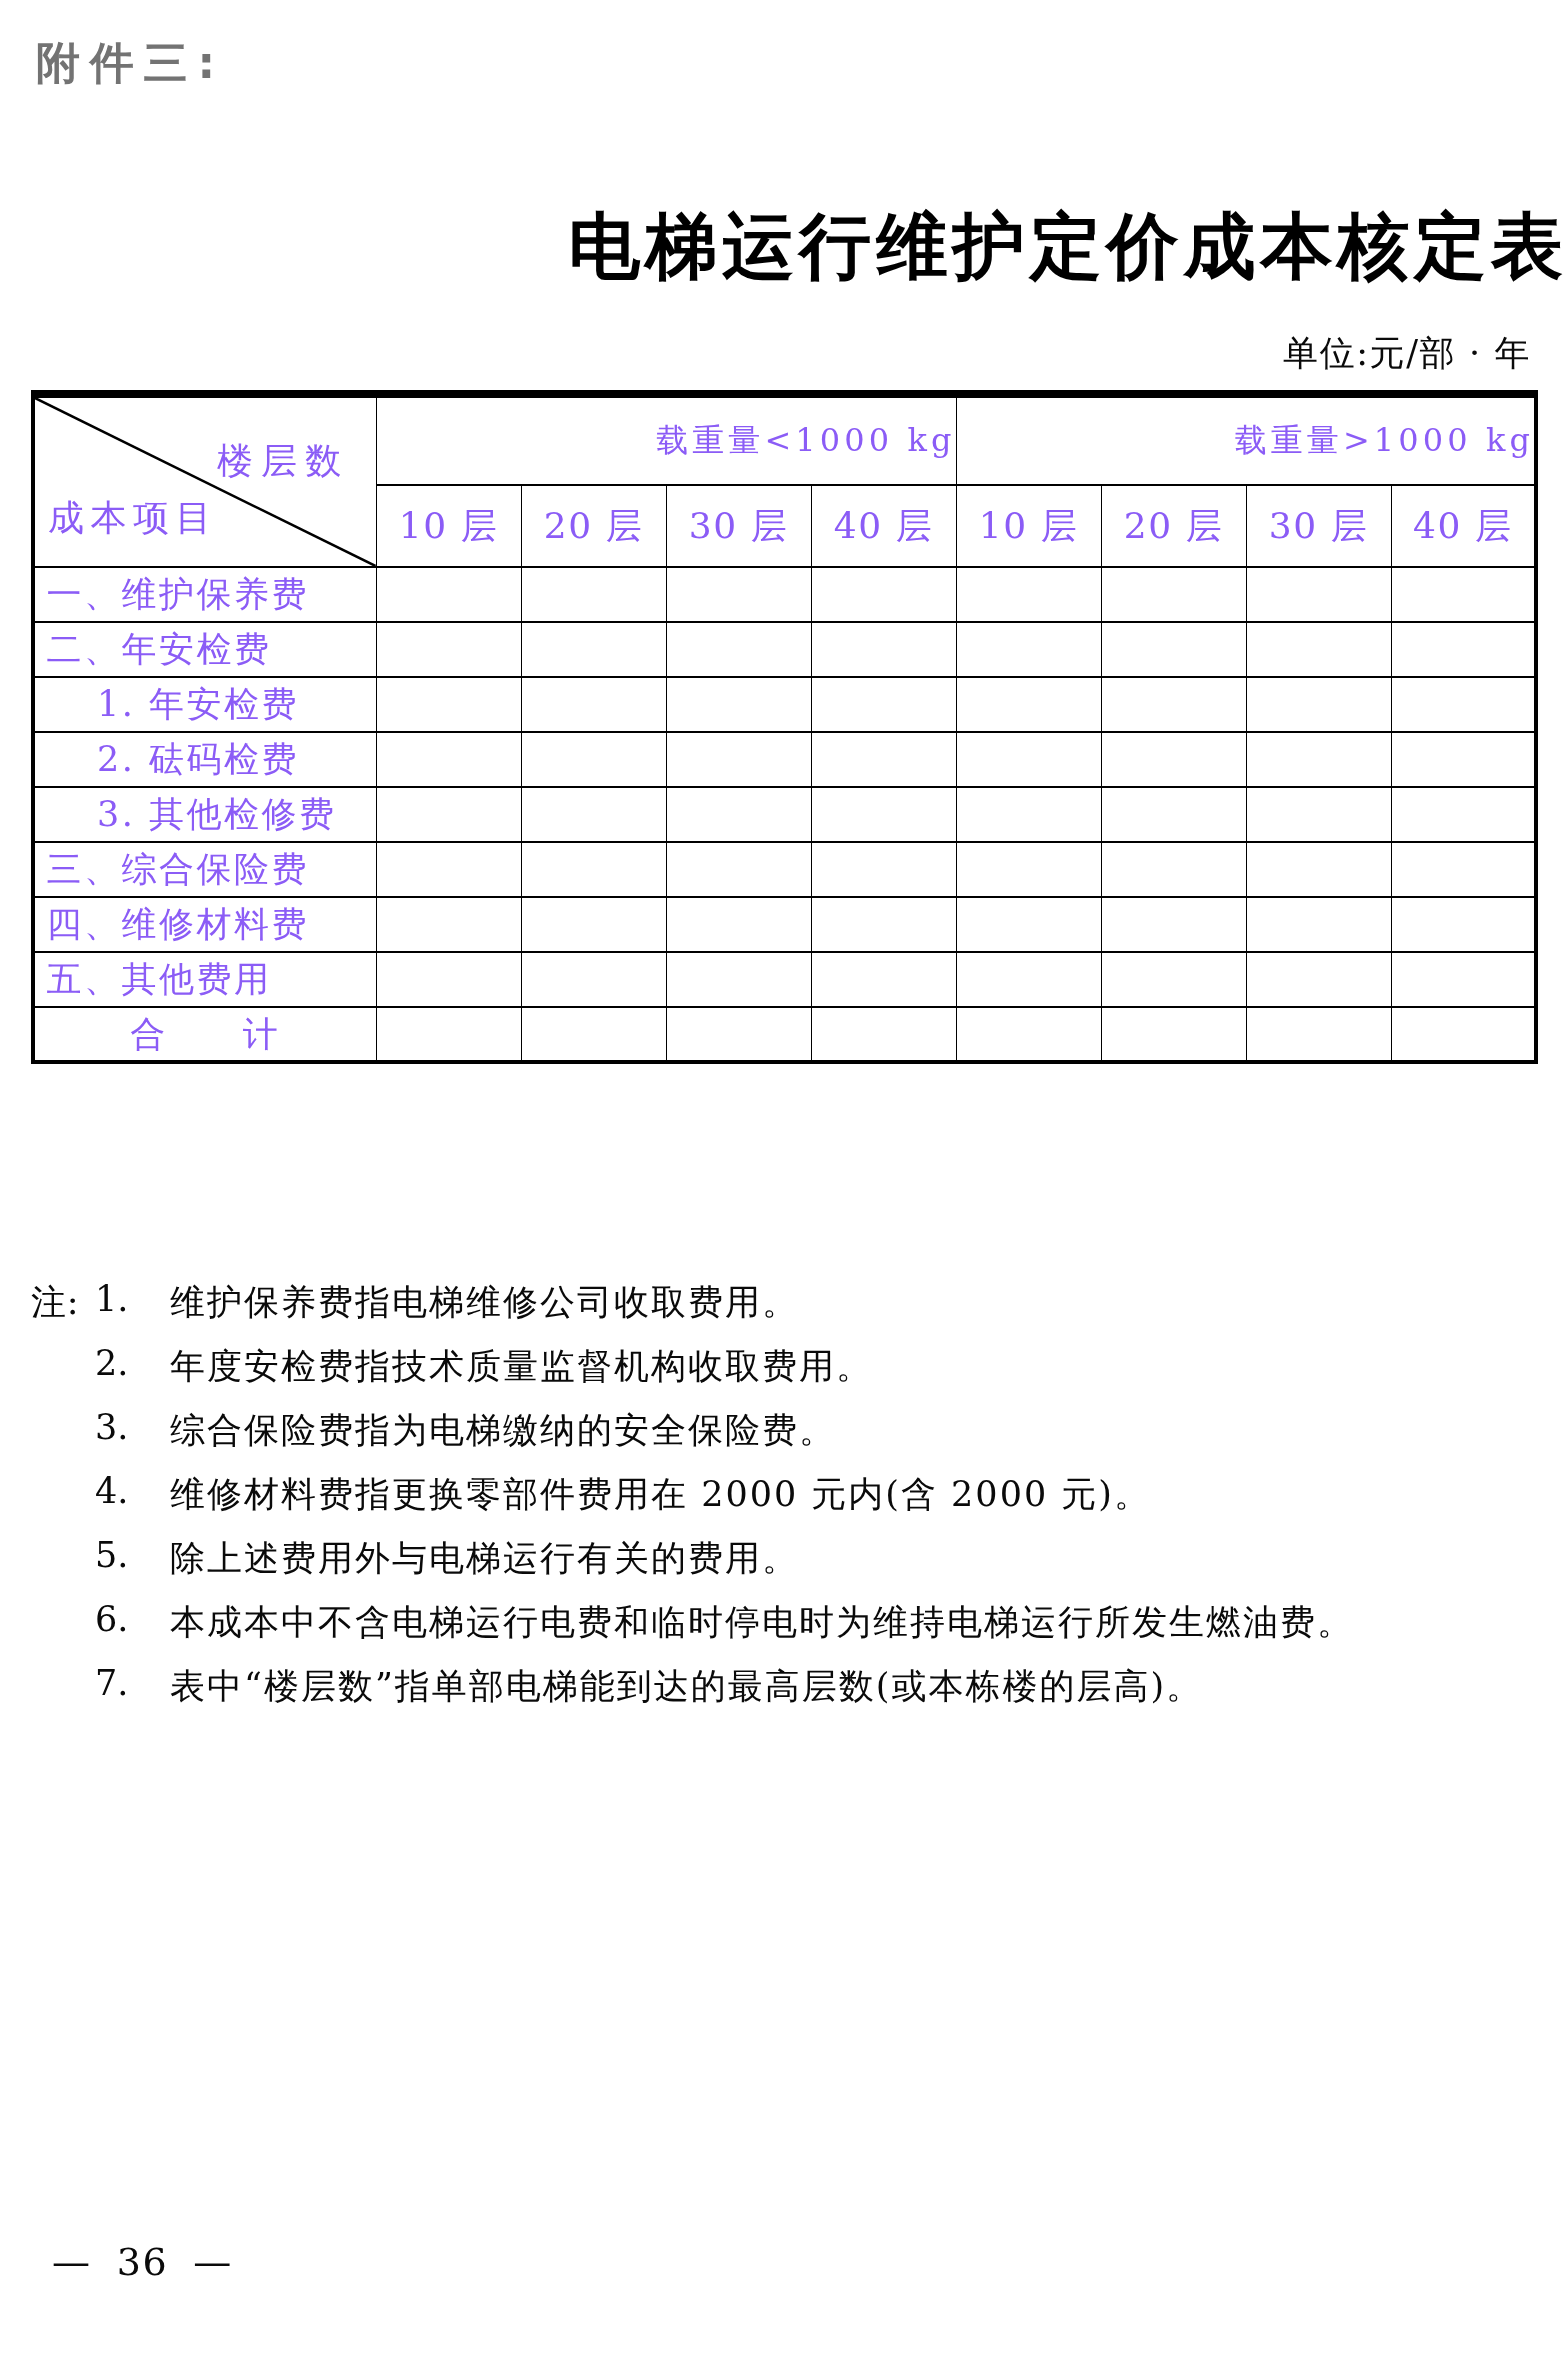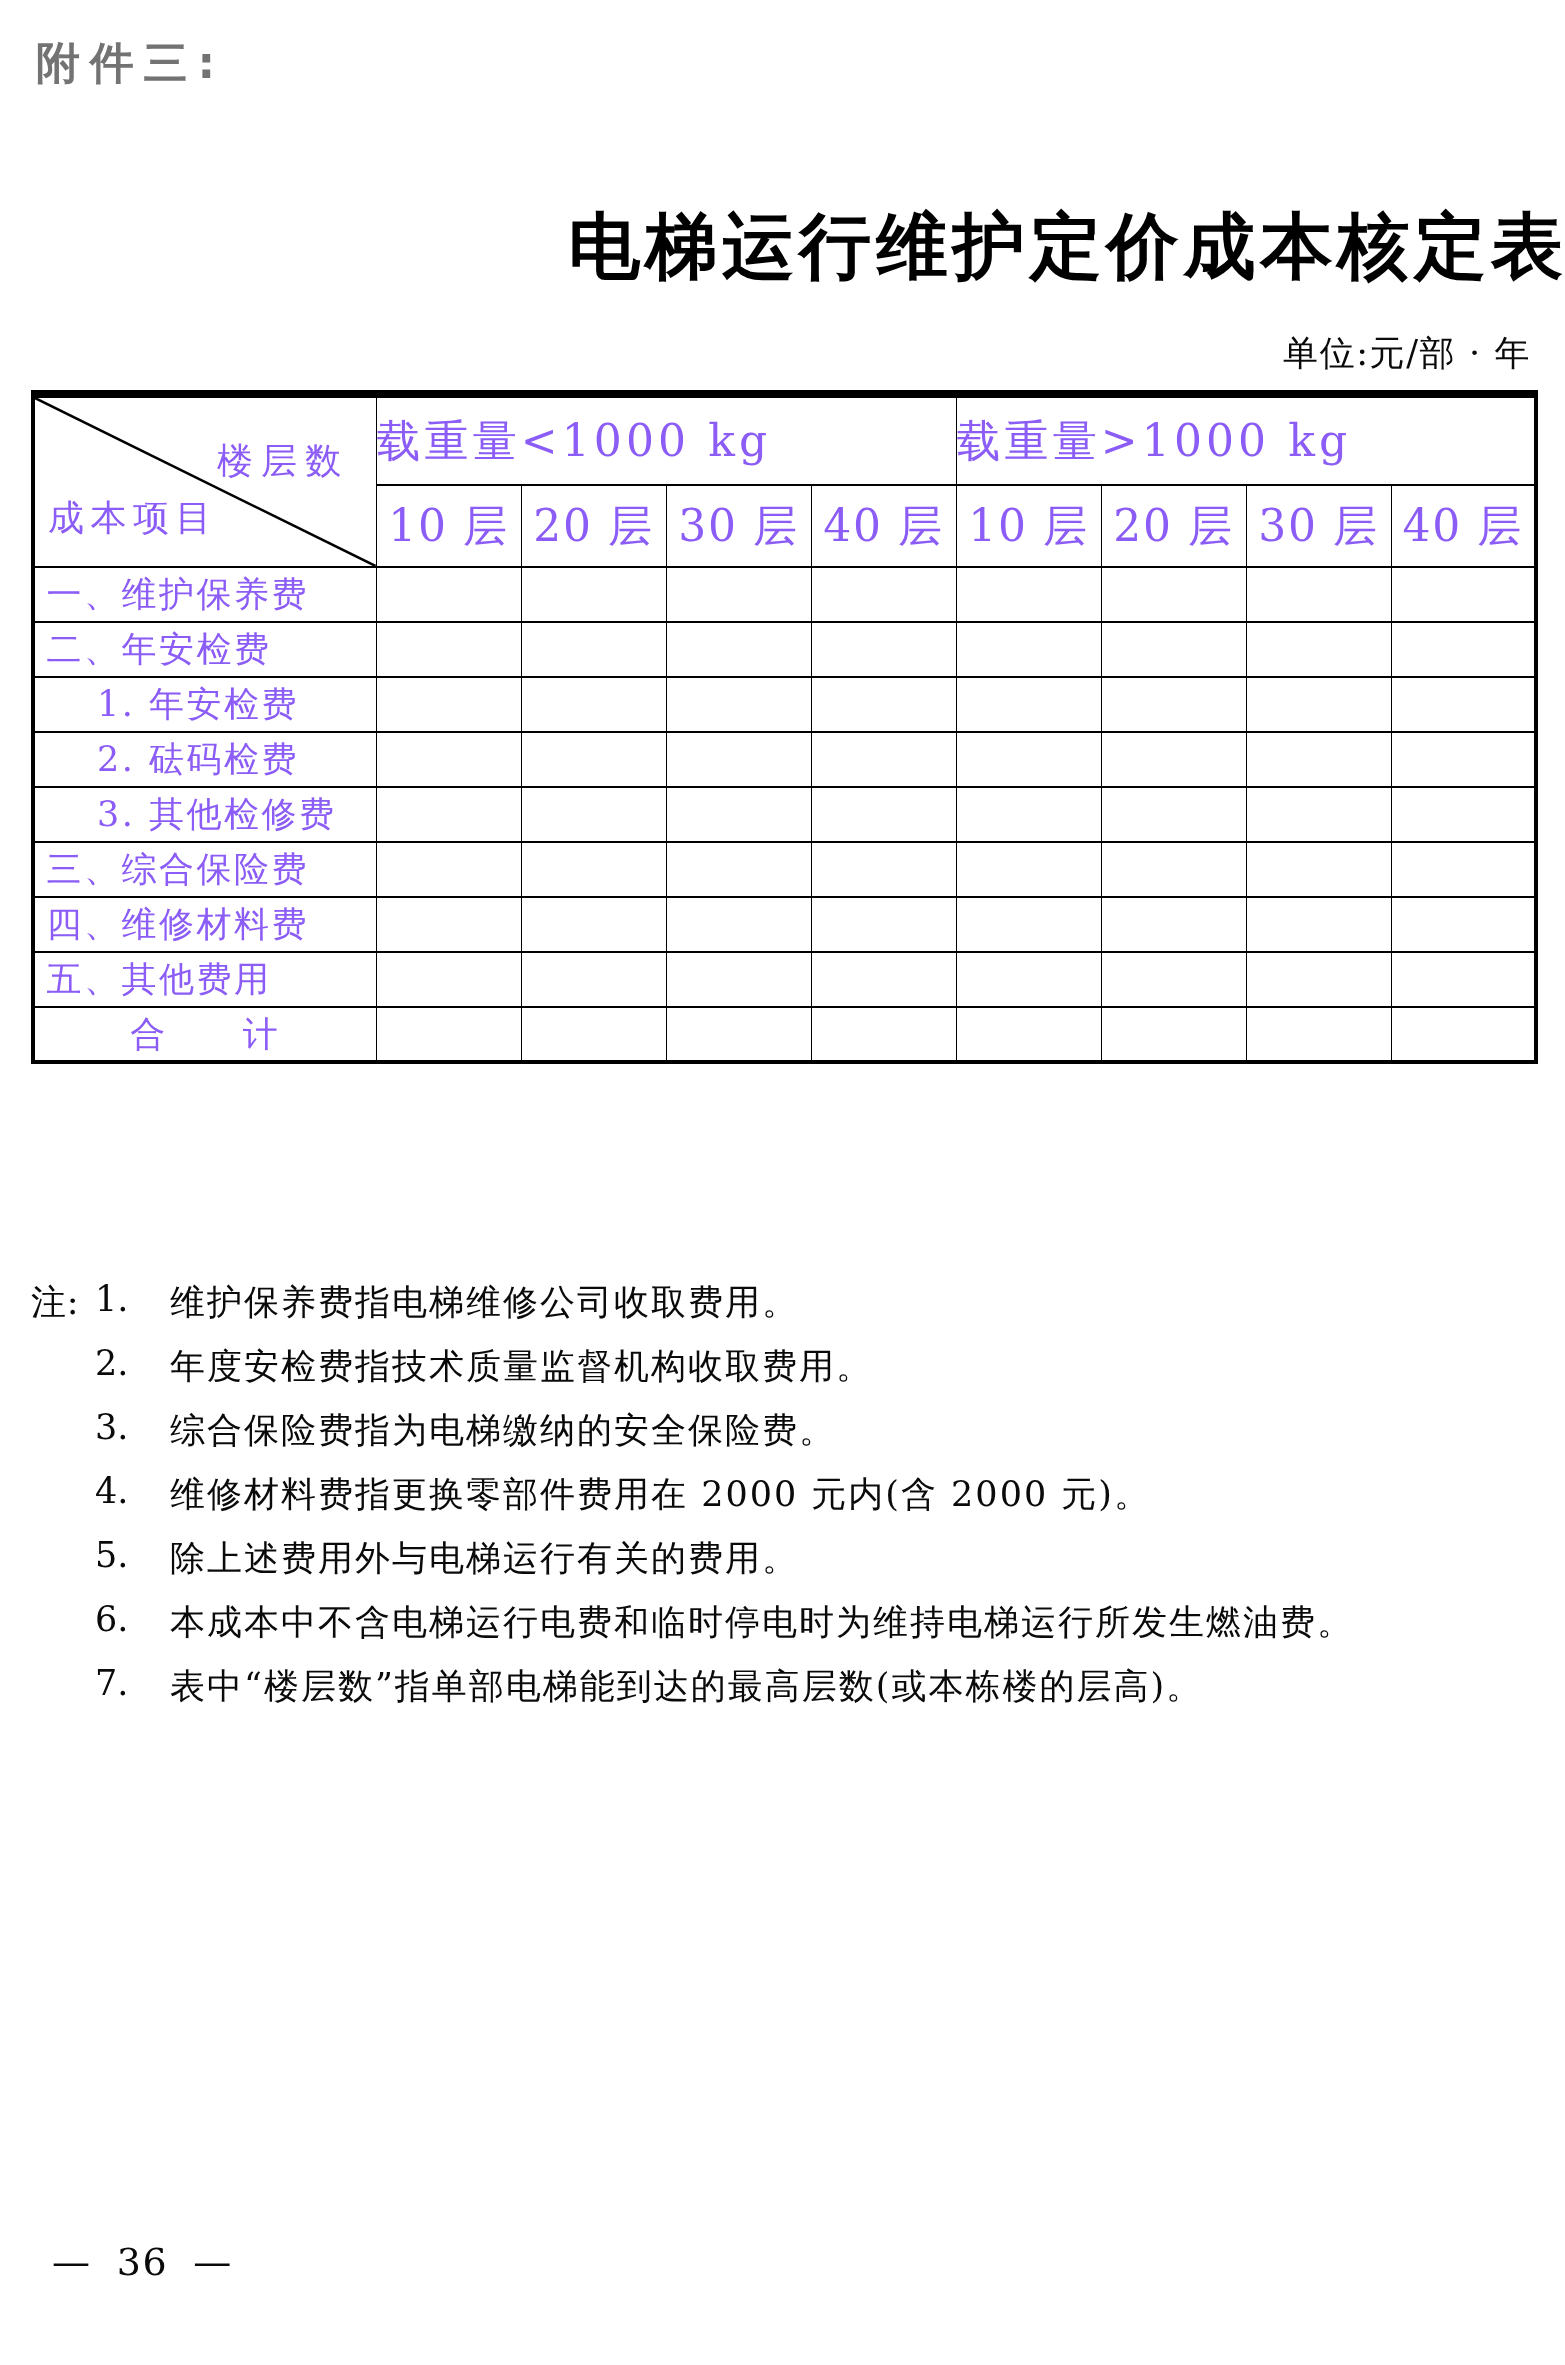--- a/index.html
+++ b/index.html
@@ -61,22 +61,22 @@
     font-weight: normal;
     padding: 0;
     vertical-align: middle;
   }
   
   .cost-table { border: 4.9px solid #000; border-top-width: 8.2px; }
   .cost-table tr.hdr-group    { height: 91px; }
   .cost-table tr.hdr-floors   { height: 82px; }
   .cost-table tr.body-row     { height: 55px; }
 
-  .cost-table th.group-hdr { font-size: 44px; letter-spacing: 4.1px; text-align: left; }
-  .cost-table th.floor-hdr { font-size: 44px; letter-spacing: 1.6px; text-align: center; }
+  .cost-table th.group-hdr { font-size: 32px; letter-spacing: 4.1px; text-align: right; }
+  .cost-table th.floor-hdr { font-size: 36px; letter-spacing: 1.6px; text-align: center; }
 
   th.corner-cell { position: relative; overflow: hidden; }
   th.corner-cell svg.diag {
     position: absolute; left: 0; top: 0;
     width: 100%; height: 100%;
     display: block;
   }
   th.corner-cell .floors-lbl {
     position: absolute; top: 39px; right: 26px;
     font-size: 36px; letter-spacing: 8.2px;

